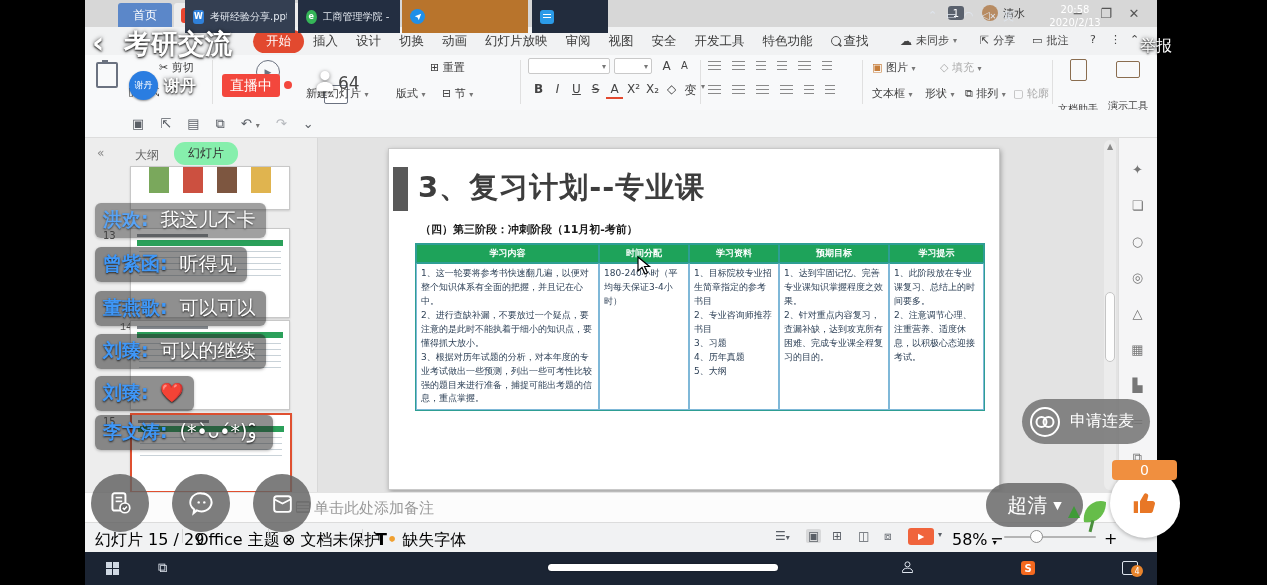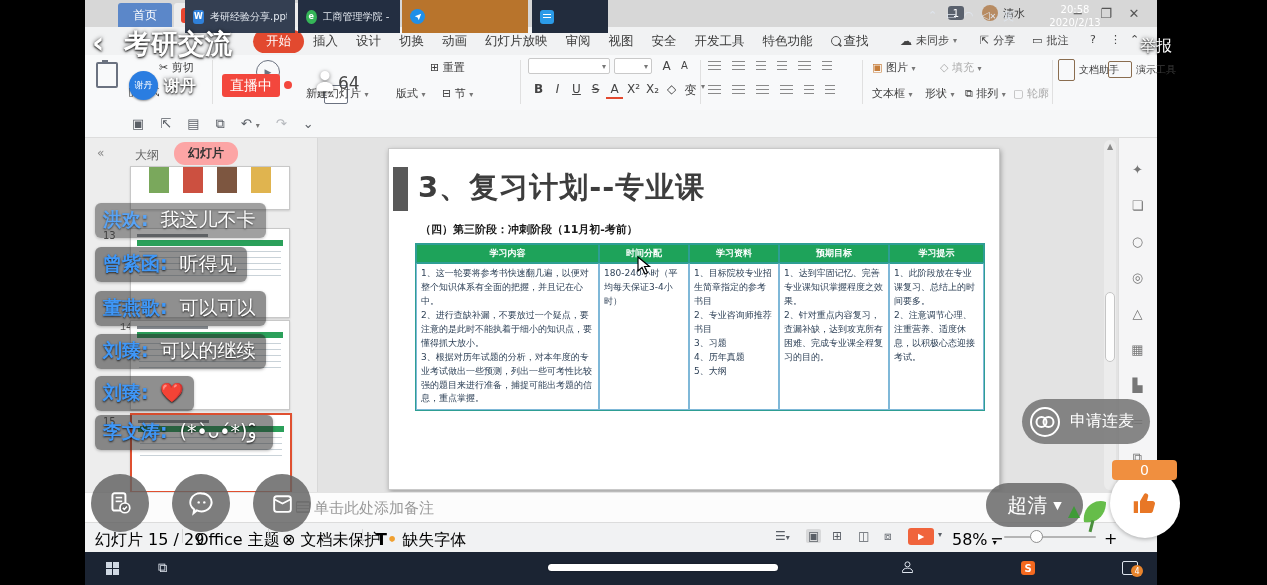--- a/index.html
+++ b/index.html
@@ -37,31 +37,31 @@
   .vdiv{width:1px;height:44px;background:#e0e0e0;top:60px;}
   .inputbox{background:#fff;border:1px solid #c9c9c9;border-radius:2px;height:16px;display:flex;align-items:center;
             justify-content:flex-end;padding:0 3px;box-sizing:border-box;}
   .bars{width:13px;height:10px;background:repeating-linear-gradient(to bottom,#8a8a8a 0 1.5px,transparent 1.5px 4px);display:inline-block;}
   .bars.sm{width:10px;}
   .fontbtn{font-size:12px;color:#444;width:17px;text-align:center;display:inline-block;}
   .paste-icon{width:18px;height:22px;border:2px solid #6b7280;border-radius:2px;position:relative;}
   .paste-icon::before{content:"";position:absolute;left:4px;top:-4px;width:6px;height:4px;background:#6b7280;}
   .playcircle{width:22px;height:22px;border:1.5px solid #6b7280;border-radius:50%;display:flex;align-items:center;justify-content:center;color:#6b7280;font-size:9px;}
   .slideicon{width:22px;height:17px;border:1.5px solid #6b7280;border-radius:2px;position:relative;background:#fff;}
-  .tallbtn{display:flex;flex-direction:row;align-items:center;gap:4px;}
+  .tallbtn{display:flex;flex-direction:column;align-items:center;gap:21px;}
   .screenicon{width:22px;height:15px;border:1.5px solid #8a6d4f;border-radius:2px;}
   .docicon{width:15px;height:20px;border:1.5px solid #8a6d4f;border-radius:2px;}
   
   .quickbar{left:85px;top:110px;width:1072px;height:28px;background:#f6f7f8;border-bottom:1px solid #dddddd;
             display:flex;align-items:center;gap:16px;padding-left:47px;box-sizing:border-box;}
   .qicon{color:#5a5f66;font-size:13px;}
   .qicon.dis{color:#b5b8bd;}
   
   .leftpanel{left:85px;top:138px;width:233px;height:354px;background:#ededed;border-right:1px solid #d8d8d8;box-sizing:border-box;}
-  .ptab-pill{background:#fca5a5;border-radius:11px;color:#333;font-size:12px;padding:3px 14px;font-weight:bold;}
+  .ptab-pill{background:#86efac;border-radius:11px;color:#333;font-size:12px;padding:3px 14px;}
   .ptab{color:#666;font-size:12px;}
   .thumb{background:#fff;border:1px solid #c8c8c8;box-shadow:0 1px 2px rgba(0,0,0,.15);}
   .thumb.sel{border:2px solid #e05030;}
   .thumbnum{font-size:10px;color:#555;}
   .mini-green{height:6px;background:#2ba05a;margin:3px 6px 2px 6px;}
   .mini-row{height:1px;background:#c9d2d8;margin:5px 8px;}
   .mini-title{height:3px;width:45%;background:#8a8f94;margin:5px 6px 0 6px;}
   .ribn{position:absolute;top:0;width:20px;height:26px;}
   .ribn::after{content:"";position:absolute;bottom:-0px;left:0;border-left:10px solid transparent;border-right:10px solid transparent;}
   .slidearea{left:318px;top:138px;width:800px;height:354px;background:#e3e3e3;}

